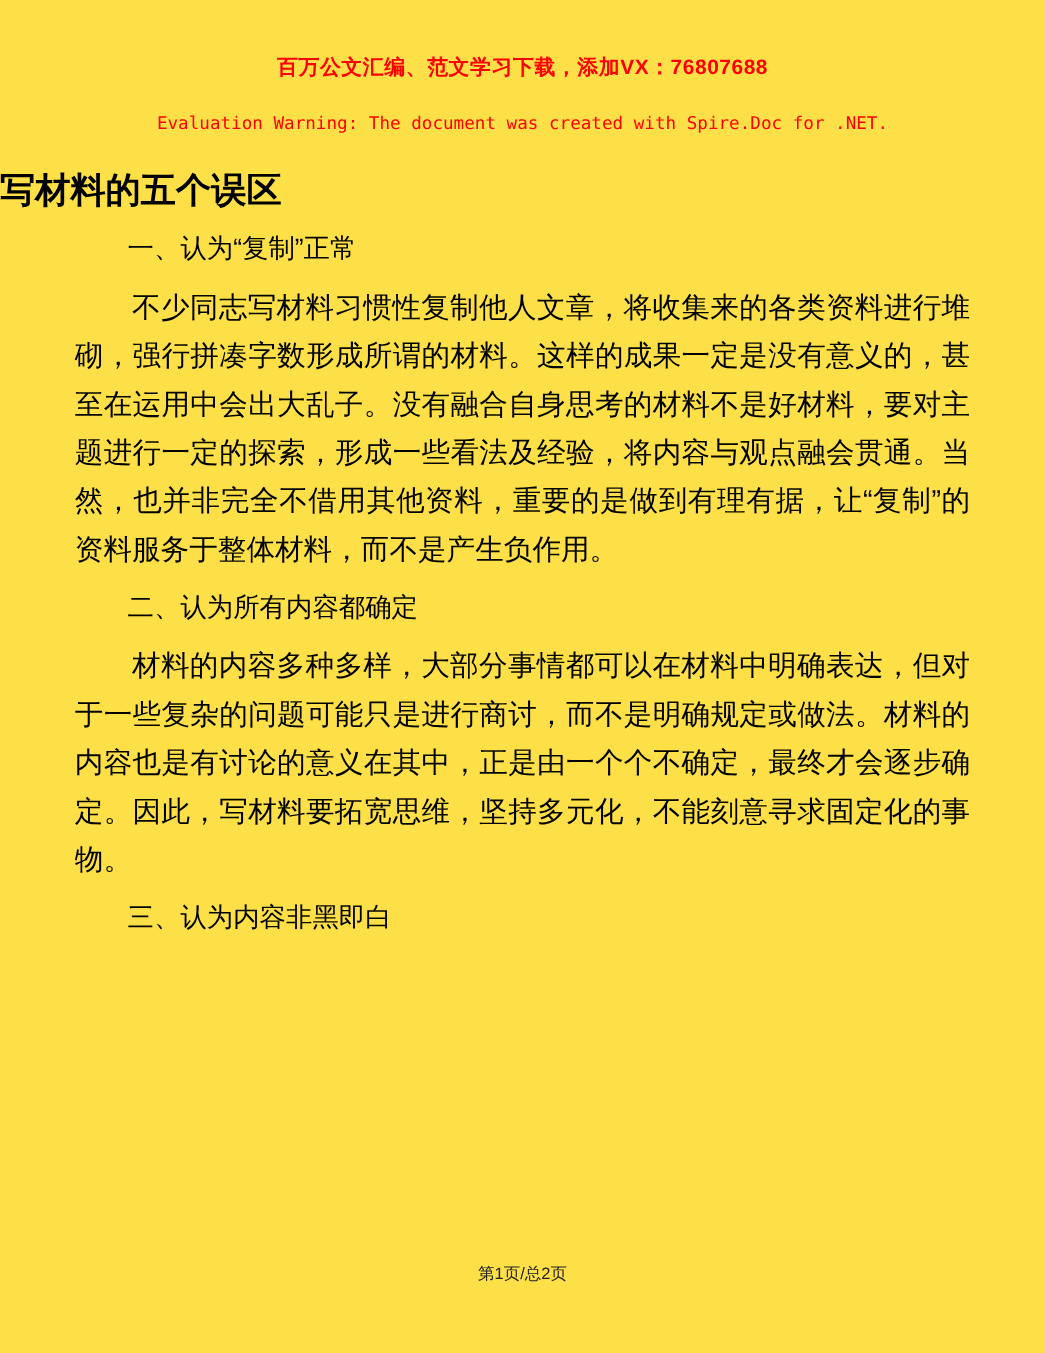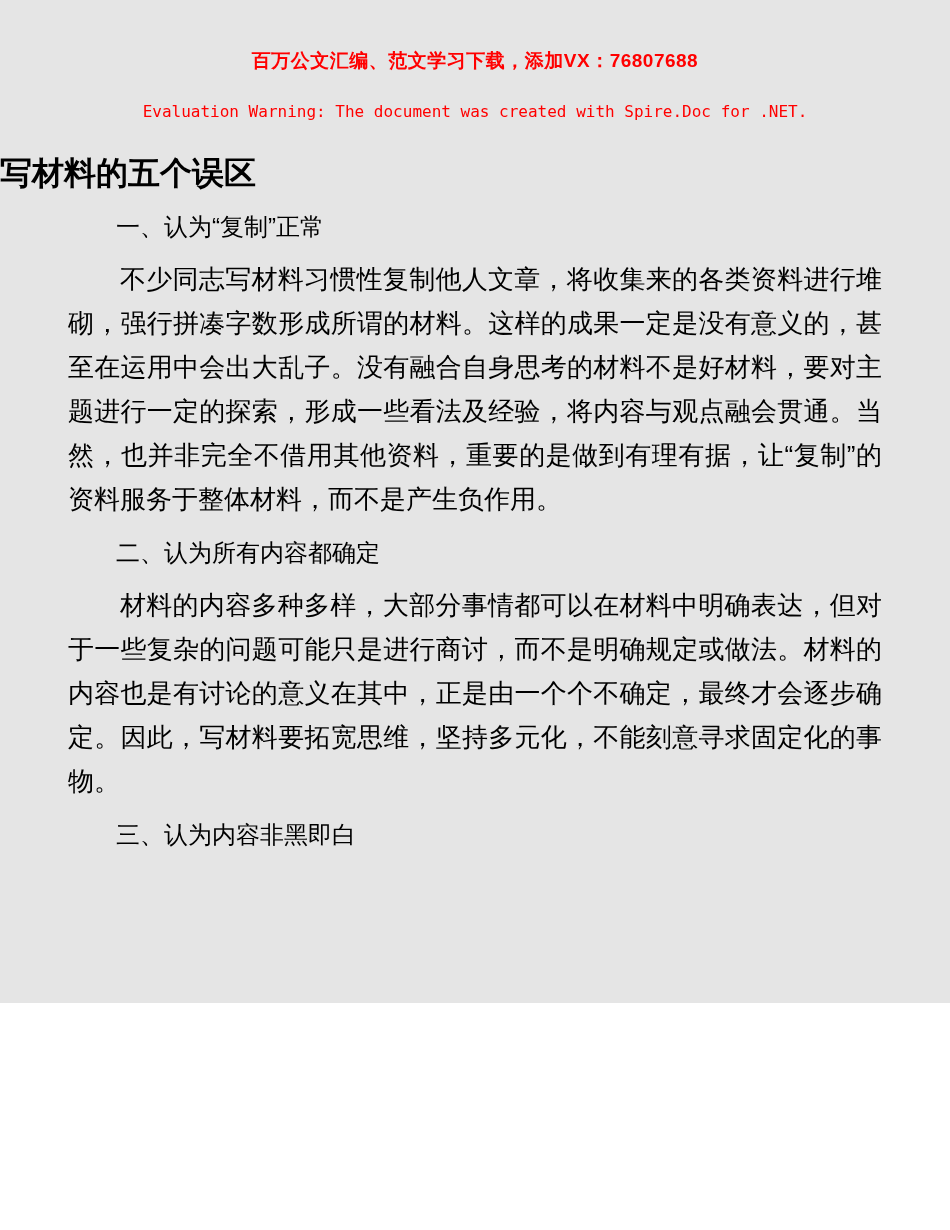--- a/index.html
+++ b/index.html
@@ -3,23 +3,23 @@
 <meta charset="utf-8">
 <style>
   html, body {
     margin: 0;
     padding: 0;
     background: #ffffff;
   }
   .page {
     position: relative;
     width: 950px;
-    height: 1003px;
+    height: 1230px;
     margin: 0 auto;
-    background: #e5e5e5;
+    background: #fde047;
     box-sizing: border-box;
     font-family: "Liberation Sans", "DejaVu Sans", sans-serif;
     color: #000000;
     overflow: hidden;
   }
   .watermark {
     padding-top: 48px;
     text-align: center;
     color: var(--accent-red, #ff0000);
     font-size: 19px;
@@ -82,14 +82,15 @@
   <h1 class="doc-title">写材料的五个误区</h1>
 
   <div class="doc-body">
       <div class="section-heading">一、认为“复制”正常</div>
       <div class="paragraph">不少同志写材料习惯性复制他人文章，将收集来的各类资料进行堆砌，强行拼凑字数形成所谓的材料。这样的成果一定是没有意义的，甚至在运用中会出大乱子。没有融合自身思考的材料不是好材料，要对主题进行一定的探索，形成一些看法及经验，将内容与观点融会贯通。当然，也并非完全不借用其他资料，重要的是做到有理有据，让“复制”的资料服务于整体材料，而不是产生负作用。</div>
       <div class="section-heading">二、认为所有内容都确定</div>
       <div class="paragraph">材料的内容多种多样，大部分事情都可以在材料中明确表达，但对于一些复杂的问题可能只是进行商讨，而不是明确规定或做法。材料的内容也是有讨论的意义在其中，正是由一个个不确定，最终才会逐步确定。因此，写材料要拓宽思维，坚持多元化，不能刻意寻求固定化的事物。</div>
       <div class="section-heading">三、认为内容非黑即白</div>
     </div>
 
+  <div class="page-footer">第1页/总2页</div>
 
 </div>
 
 </body></html>

